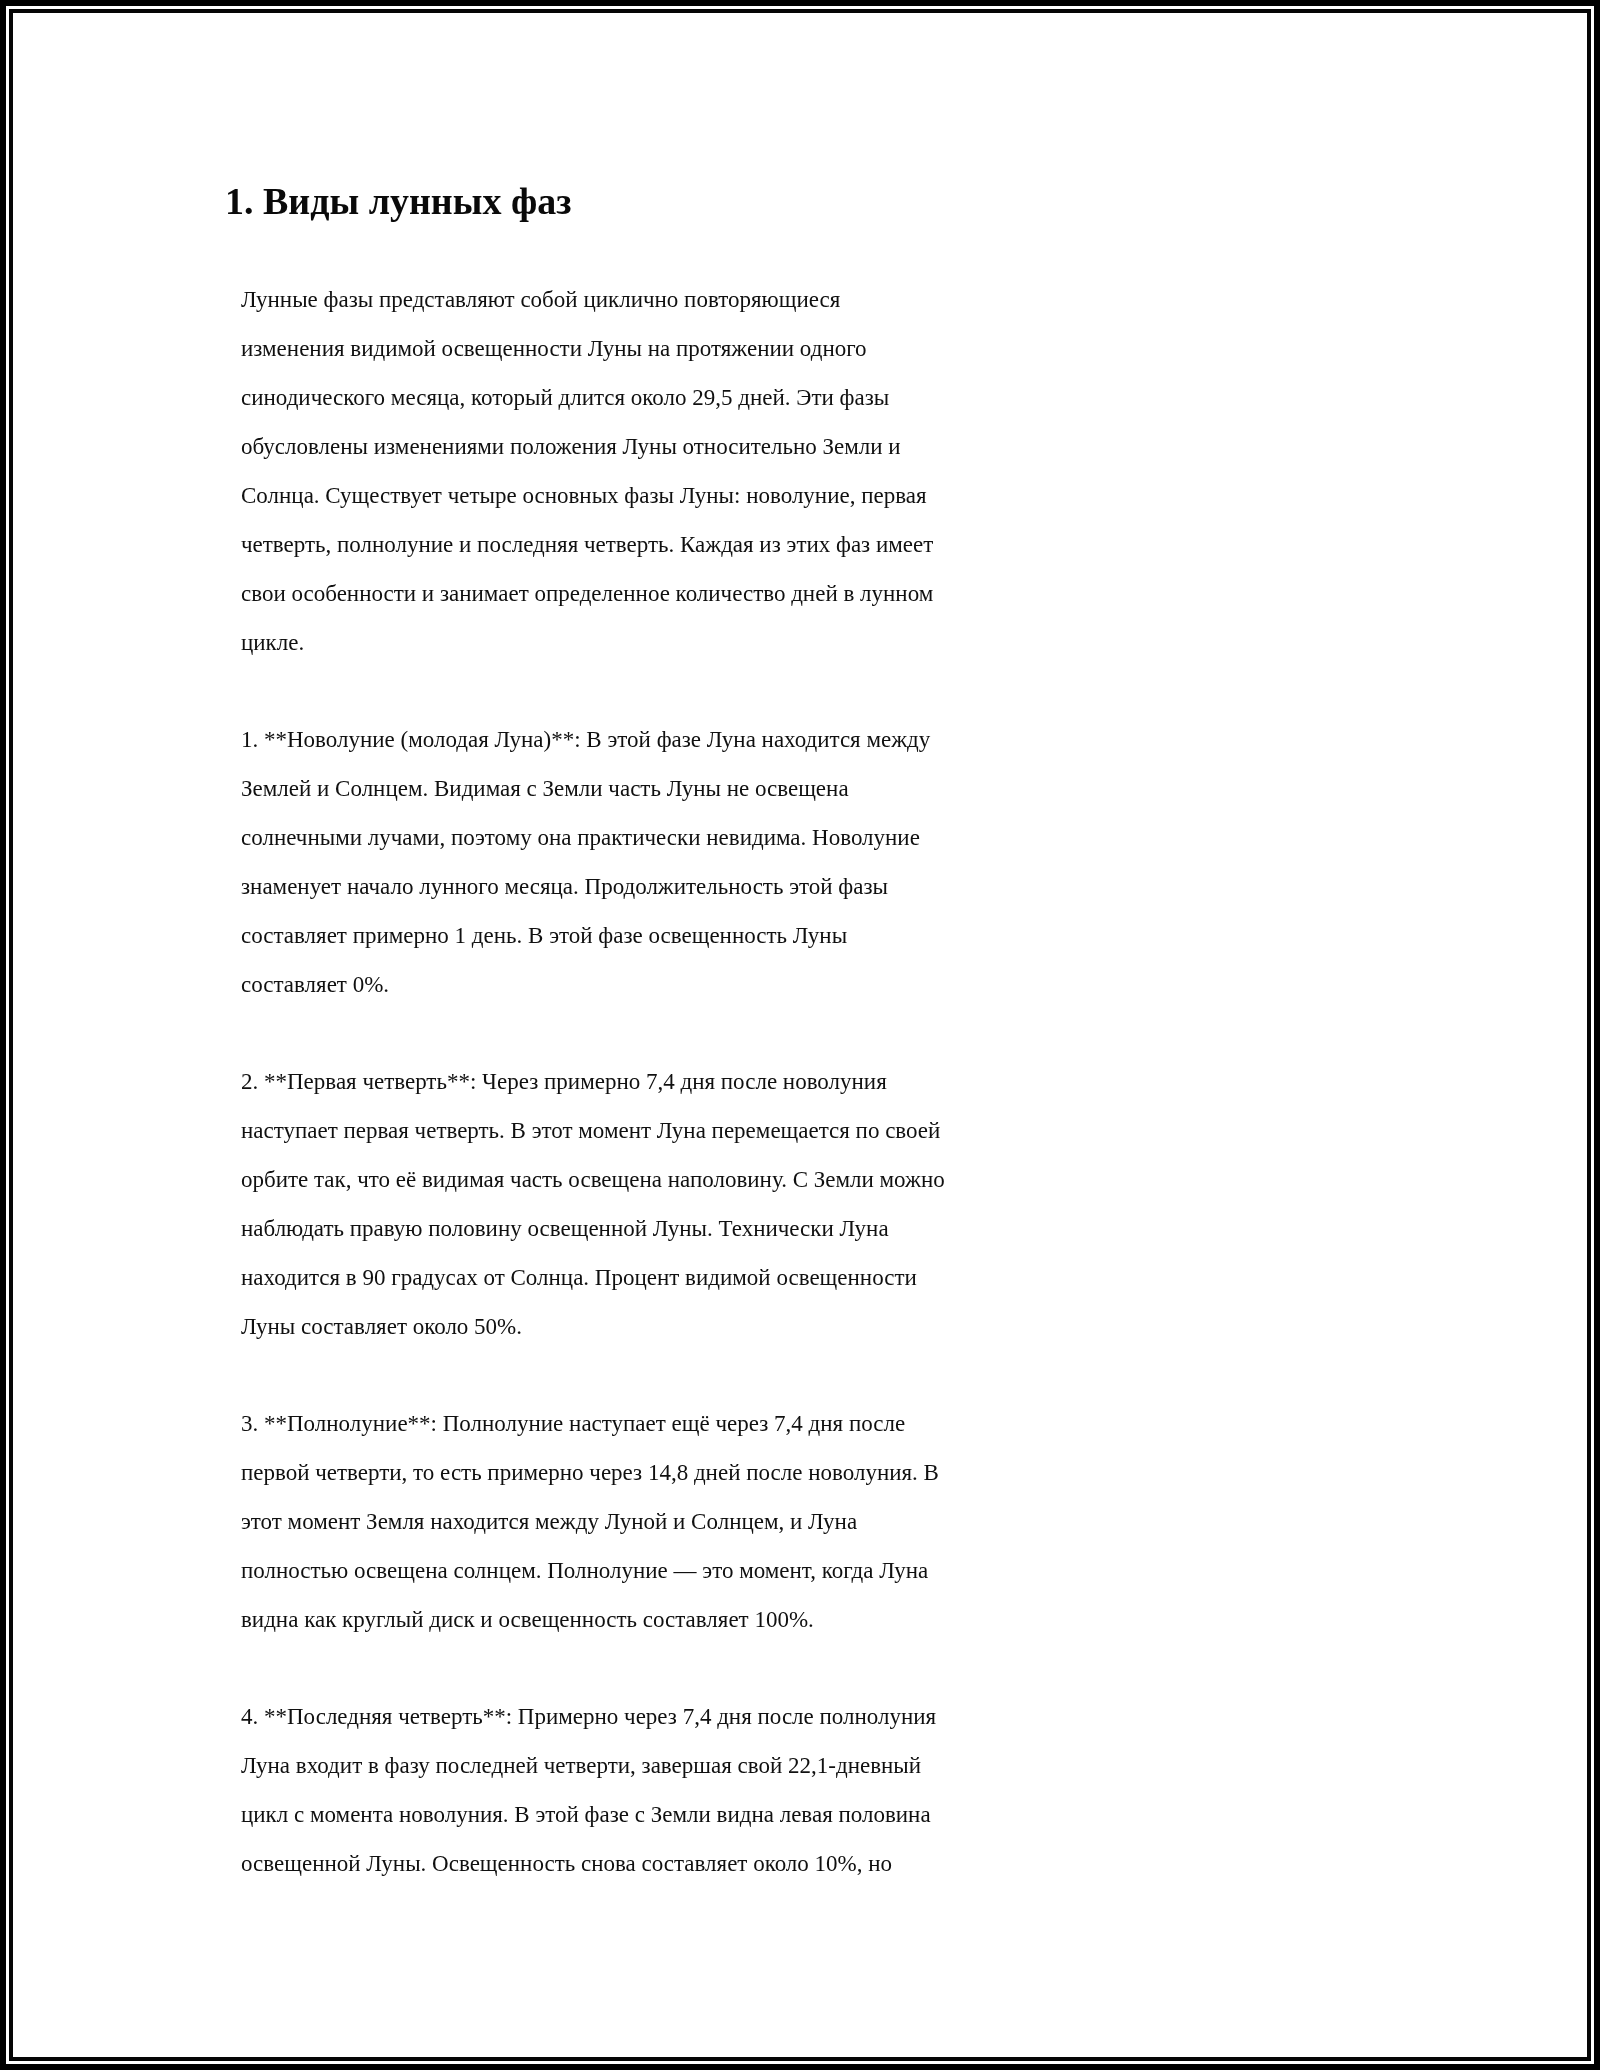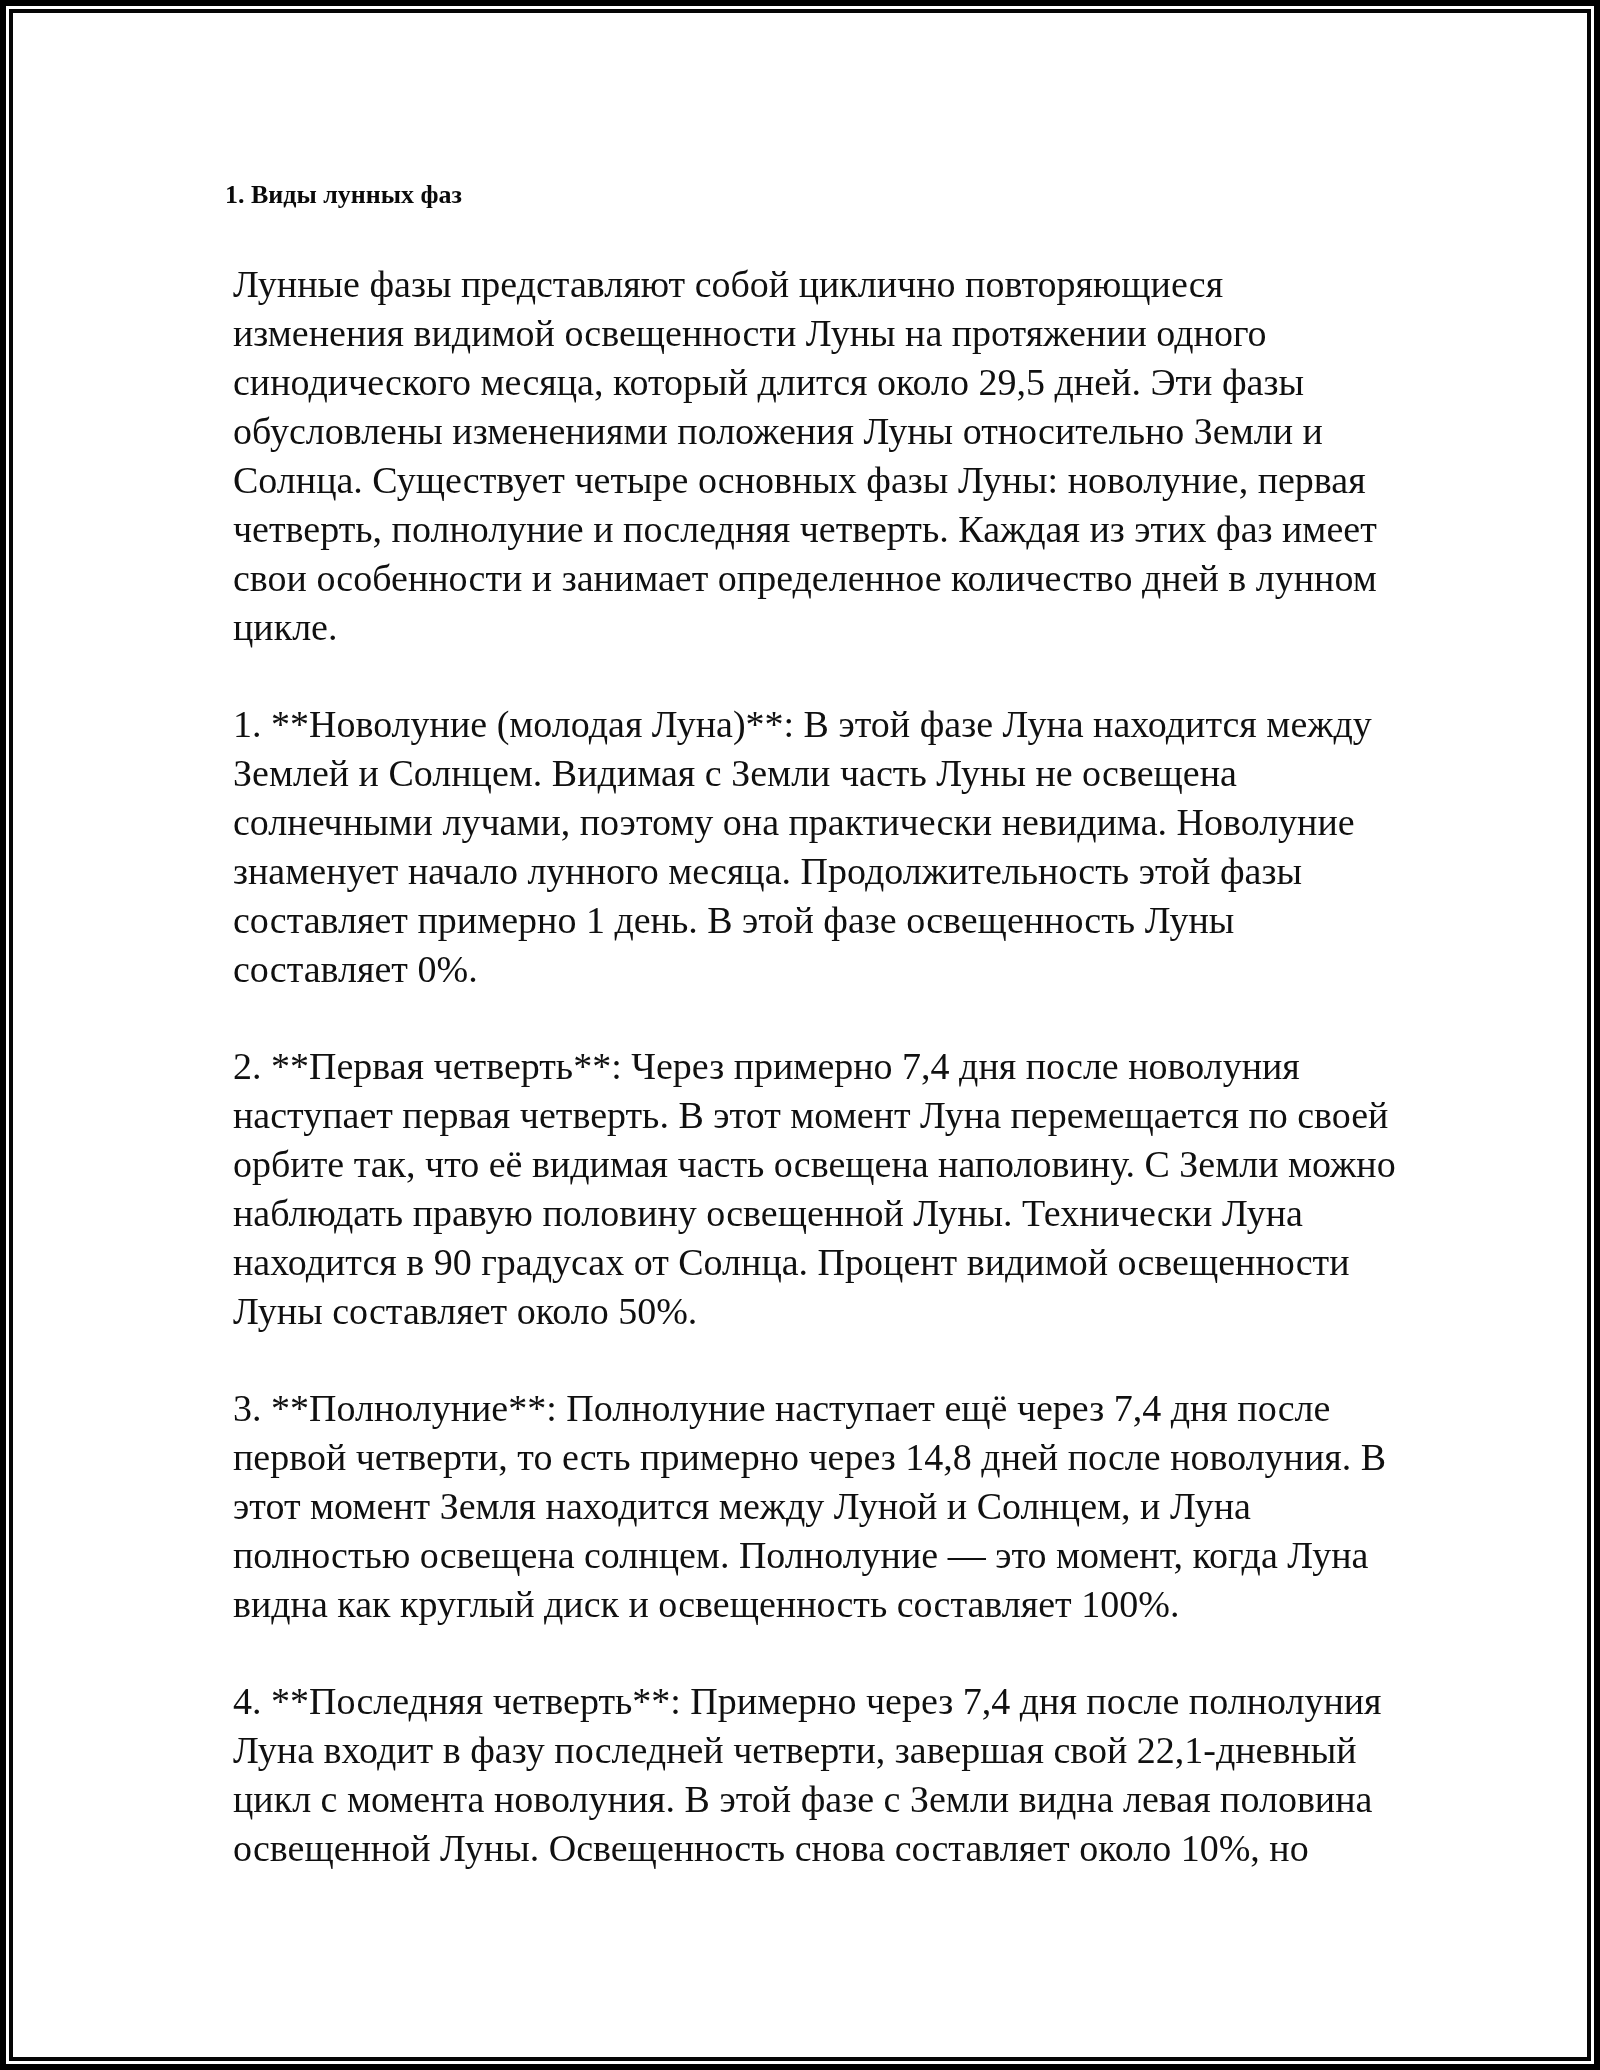--- a/index.html
+++ b/index.html
@@ -29,29 +29,29 @@
     background: #ffffff;
   }
   .doc {
     box-sizing: border-box;
     padding: 166px 110px 0 212px;
     color: #0f0f0f;
     font-family: "Liberation Serif", "DejaVu Serif", serif;
   }
   .doc-heading {
     margin: 0 0 50px 0;
-    font-size: 26px;
+    font-size: 38px;
     line-height: 1.2;
     font-weight: bold;
     color: #0a0a0a;
   }
   .doc-para {
-    margin: 0 0 48px 8px;
+    margin: 0 0 48px 16px;
     max-width: 1250px;
-    font-size: 38px;
+    font-size: 23px;
     line-height: 49px;
     white-space: pre-line;
     color: #101010;
   }
 </style>
 </head>
 <body>
 
 <div class="canvas">
   <div class="frame-outer">

